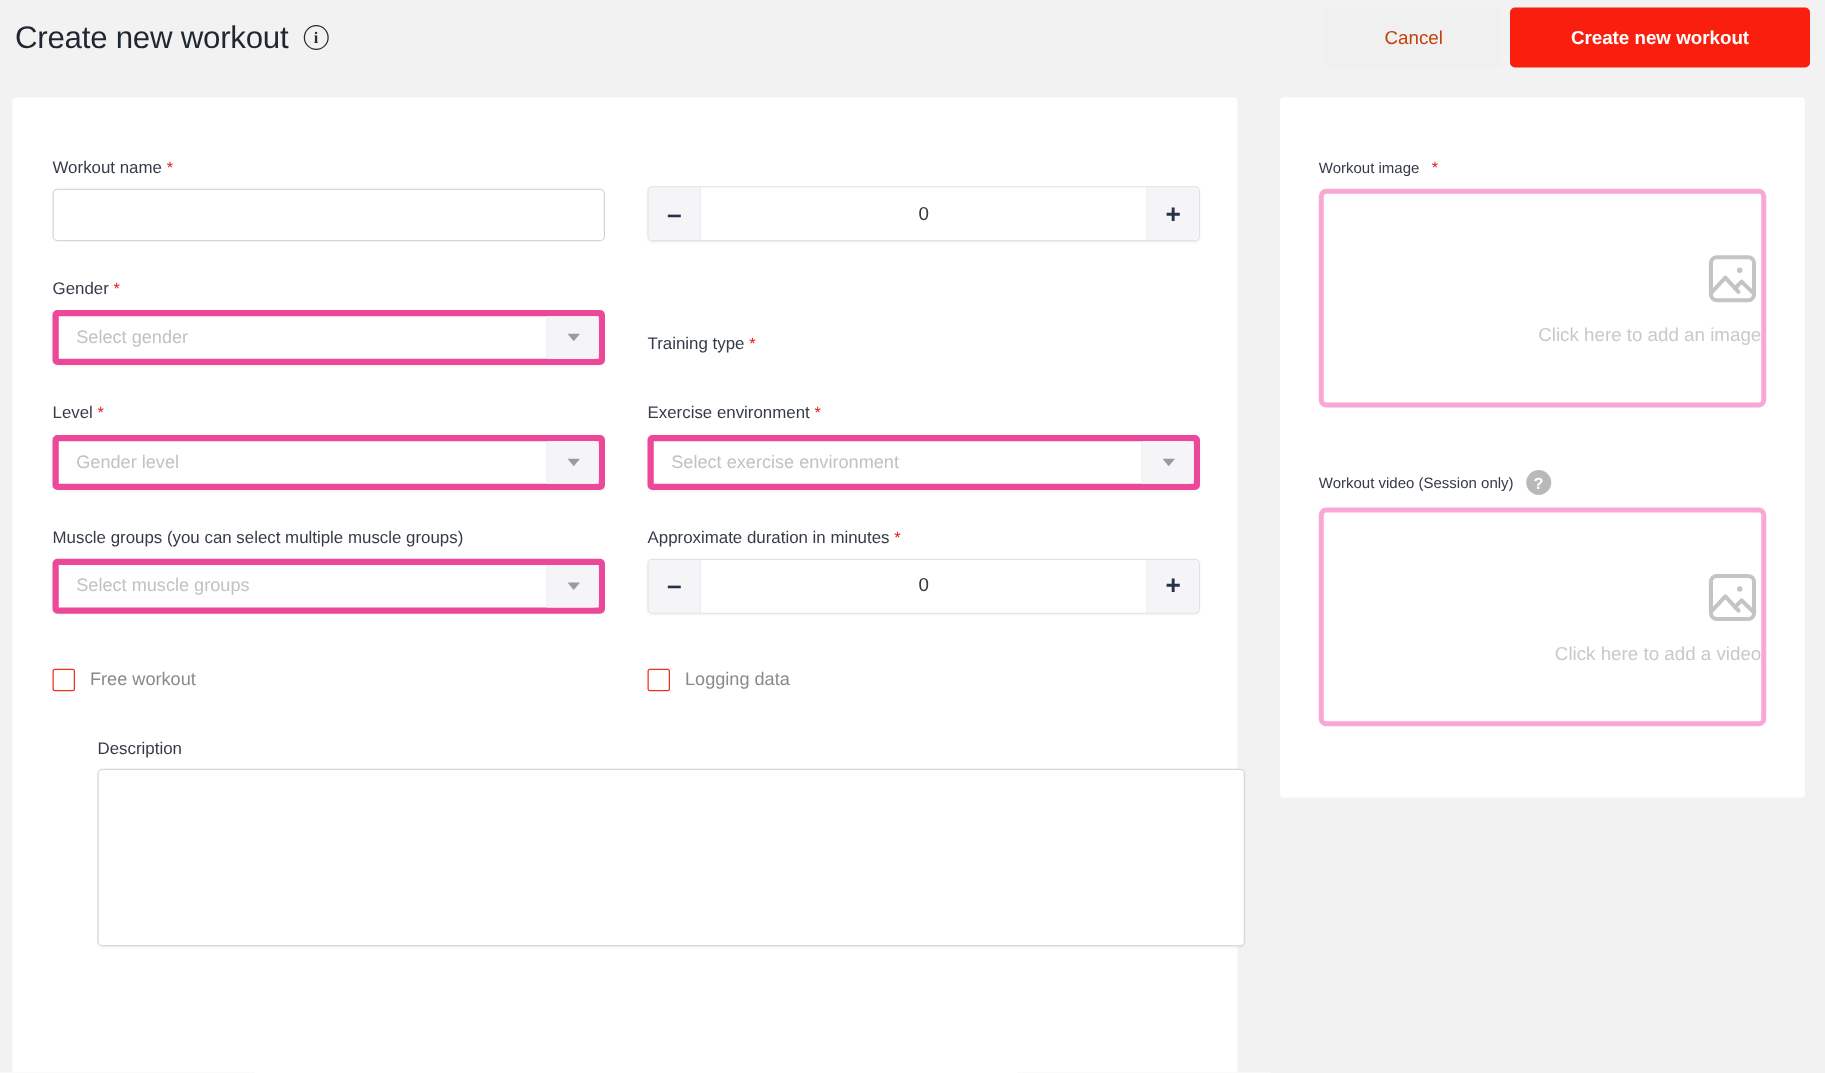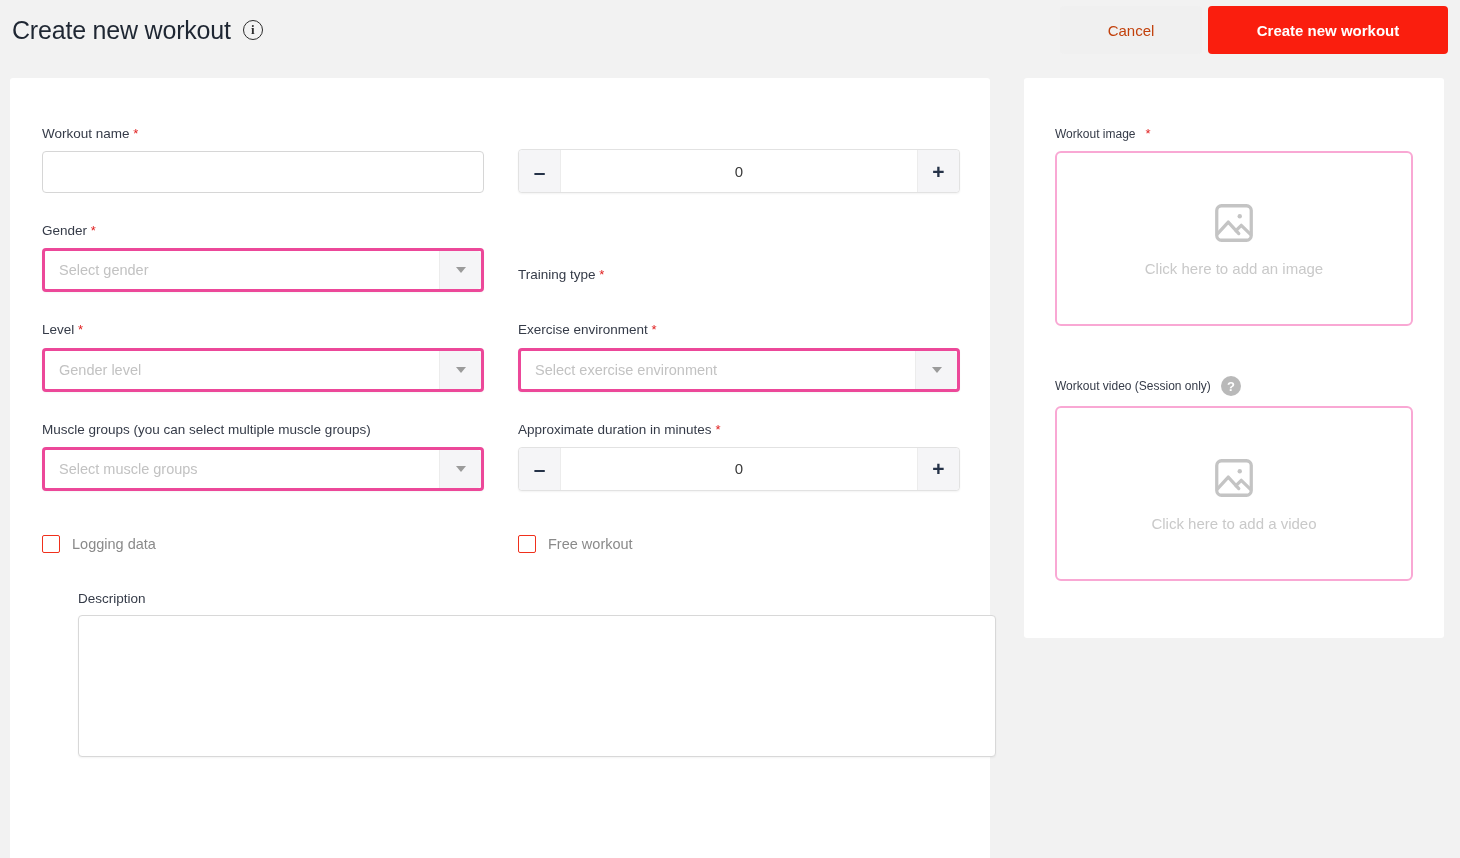--- a/index.html
+++ b/index.html
@@ -151,21 +151,21 @@
     font-size: 14px;
     color: #333;
     outline: none;
   }
 
   
   .select-wrap {
     position: relative;
     width: 100%;
     height: 44px;
-    border: 3px solid #ec4899;
+    border: 5px solid #ec4899;
     border-radius: 4px;
     background: #ffffff;
     display: flex;
     align-items: center;
     cursor: pointer;
     box-shadow: 0 1px 2px rgba(0,0,0,0.04);
   }
 
   .select-placeholder {
     flex: 1;
@@ -319,26 +319,26 @@
     display: flex;
     align-items: center;
     justify-content: center;
     cursor: pointer;
     flex: none;
   }
 
   .dropzone {
     width: 358px;
     height: 175px;
-    border: 2px solid #f9a8d4;
+    border: 4px solid #f9a8d4;
     border-radius: 6px;
     background: #ffffff;
     display: flex;
     flex-direction: column;
-    align-items: center;
+    align-items: flex-end;
     justify-content: center;
     gap: 14px;
     cursor: pointer;
   }
 
   .dropzone-text {
     font-size: 15px;
     color: #c9c9c9;
   }
 
@@ -449,25 +449,25 @@
           <button class="step-btn minus">–</button>
           <div class="step-value">0</div>
           <button class="step-btn plus">+</button>
         </div>
       </div>
     </div>
 
     <div class="checkbox-row">
       <div class="check-item">
         <span class="checkbox"></span>
-        <span class="check-label">Logging data</span>
+        <span class="check-label">Free workout</span>
       </div>
       <div class="check-item">
         <span class="checkbox"></span>
-        <span class="check-label">Free workout</span>
+        <span class="check-label">Logging data</span>
       </div>
     </div>
 
     <div class="desc-block">
       <label class="desc-label">Description</label>
       <textarea class="textarea" placeholder="" style=""></textarea>
     </div>
 
   </div>
 </div>

